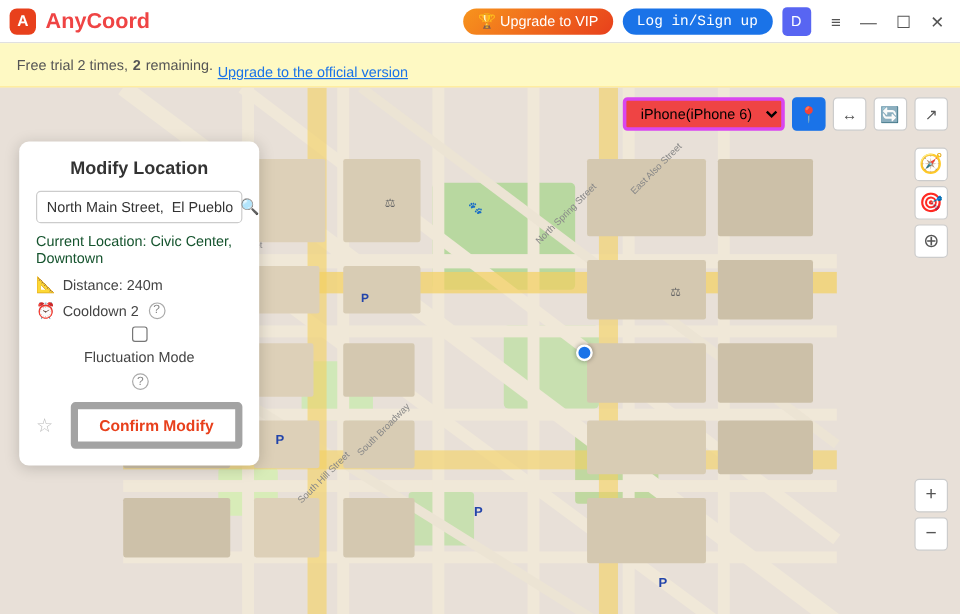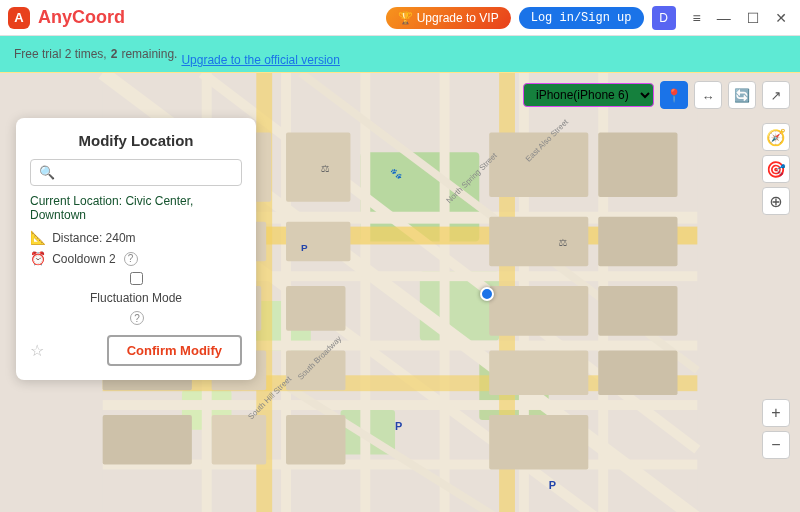--- a/index.html
+++ b/index.html
@@ -26,21 +26,21 @@
     }
     #titlebar .discord-icon {
       width: 24px; height: 24px; background: #5865f2; border-radius: 4px;
       display: flex; align-items: center; justify-content: center; color: #fff; font-size: 12px;
     }
     #titlebar .win-controls { display: flex; gap: 6px; margin-left: 4px; }
     #titlebar .win-btn { background: none; border: none; cursor: pointer; font-size: 14px; color: #555; padding: 2px 5px; }
 
     
     #notif-bar {
-      background: #5eead4; border-bottom: 1px solid #ffe58a;
+      background: #fef9c3; border-bottom: 1px solid #ffe58a;
       padding: 5px 14px; font-size: 12px; color: #555; display: flex; align-items: center; gap: 4px;
     }
     #notif-bar a { color: #1a73e8; text-decoration: underline; cursor: pointer; margin-top: 12px; }
 
     
     #main { display: flex; height: calc(512px - 36px - 30px); position: relative; }
 
     
     #map {
       flex: 1; position: relative; overflow: hidden;
@@ -48,21 +48,21 @@
     }
 
     
     #map-svg { position: absolute; top: 0; left: 0; width: 100%; height: 100%; }
 
     
     #map-toolbar {
       position: absolute; top: 8px; right: 10px; display: flex; align-items: center; gap: 6px; z-index: 10;
     }
     .device-selector {
-      background: #15803d; border: 1px solid #d946ef; border-radius: 4px; padding: 3px 8px; font-size: 12px; cursor: pointer;
+      background: #ef4444; border: 3px solid #d946ef; border-radius: 4px; padding: 3px 8px; font-size: 12px; cursor: pointer;
     }
     .map-tool-btn {
       width: 28px; height: 28px; background: #fff; border: 1px solid #ccc; border-radius: 4px;
       display: flex; align-items: center; justify-content: center; cursor: pointer; font-size: 13px; color: #555;
     }
     .map-tool-btn.active { background: #1a73e8; color: #fff; border-color: #1a73e8; }
 
     
     #zoom-controls {
       position: absolute; right: 10px; bottom: 60px; display: flex; flex-direction: column; gap: 4px; z-index: 10;
@@ -72,21 +72,21 @@
       display: flex; align-items: center; justify-content: center; cursor: pointer; font-size: 16px; color: #555;
     }
 
     
     #side-actions {
       position: absolute; right: 10px; top: 50px; display: flex; flex-direction: column; gap: 4px; z-index: 10;
     }
 
     
     #modify-panel {
-      position: absolute; top: 45px; left: 16px; width: 240px;
+      position: absolute; top: 45px; left: 16px; width: 200px;
       background: #fff; border-radius: 8px; box-shadow: 0 2px 12px rgba(0,0,0,0.18);
       padding: 14px; z-index: 20;
     }
     #modify-panel .panel-title {
       font-size: 15px; font-weight: 600; color: #333; text-align: center; margin-bottom: 10px;
     }
     .search-box {
       display: flex; align-items: center; border: 1px solid #ccc; border-radius: 4px;
       padding: 5px 8px; margin-bottom: 8px; gap: 6px;
     }
@@ -100,21 +100,21 @@
     .info-row { display: flex; align-items: center; gap: 6px; font-size: 12px; color: #444; margin-bottom: 6px; }
     .info-row .icon { font-size: 13px; color: #888; }
 
     .fluctuation-row { display: flex; align-items: center; gap: 6px; font-size: 12px; color: #444; margin-bottom: 10px; flex-direction: column; }
     .fluctuation-row input[type=checkbox] { cursor: pointer; }
 
     .bottom-row { display: flex; align-items: center; justify-content: space-between; }
     .star-btn { background: none; border: none; cursor: pointer; font-size: 16px; color: #bbb; }
 
     .confirm-btn {
-      background: #fff; border: 2px solid #a3a3a3; color: #e8401c;
+      background: #fff; border: 6px solid #a3a3a3; color: #e8401c;
       border-radius: 4px; padding: 6px 18px; font-size: 13px; font-weight: 600;
       cursor: pointer; transition: background 0.2s;
     }
 
     
     .map-dot {
       position: absolute; width: 14px; height: 14px; background: #1a73e8; border-radius: 50%;
       border: 2px solid #fff; box-shadow: 0 0 4px rgba(0,0,0,0.4);
       z-index: 15;
     }
@@ -251,20 +251,21 @@
 
     <div id="zoom-controls">
       <div class="zoom-btn">+</div>
       <div class="zoom-btn">−</div>
     </div>
 
     <div id="modify-panel">
       <div class="panel-title">Modify Location</div>
 
       <div class="search-box">
+        <input type="text" value="North Main Street,  El Pueblo" style="">
         <span class="search-icon">🔍</span>
       </div>
 
       <div class="current-location">Current Location: Civic Center, Downtown</div>
 
       <div class="info-row">
         <span class="icon">📐</span>
         <span>Distance: 240m</span>
       </div>
 

